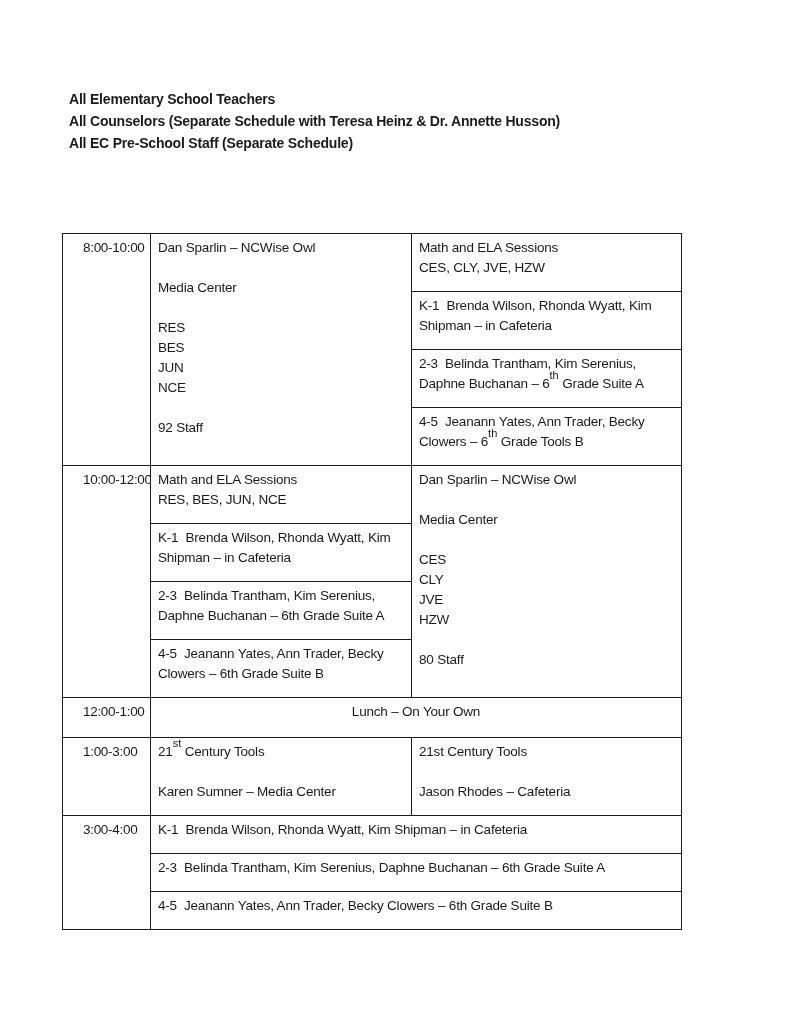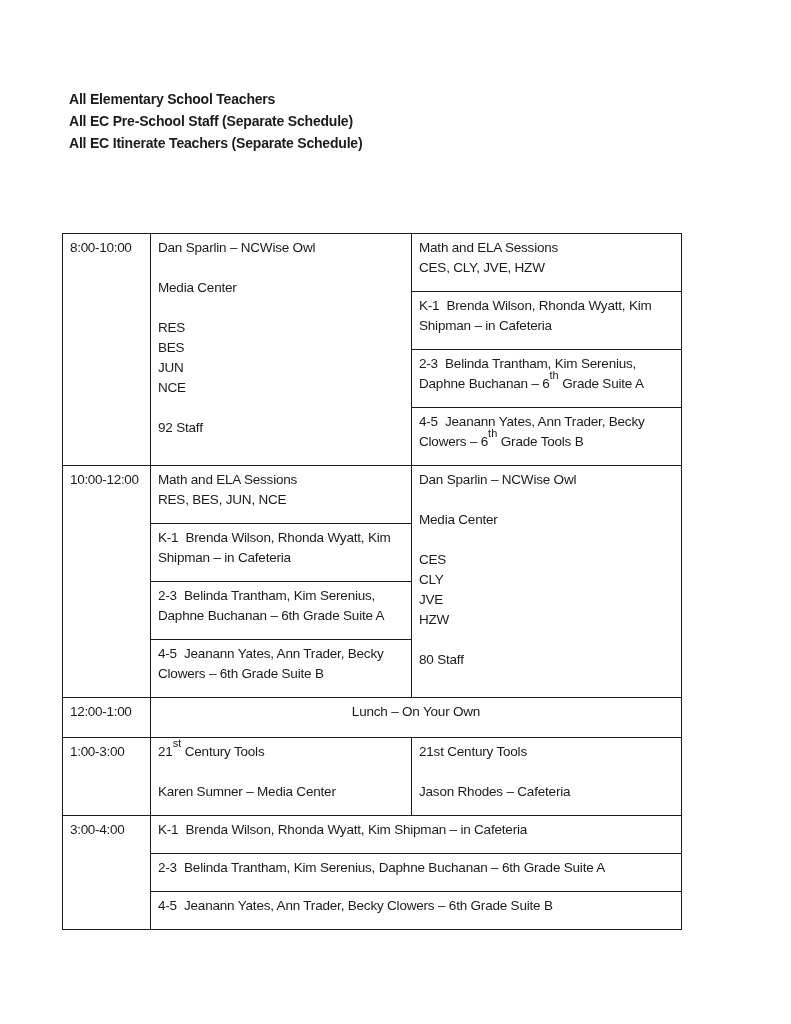--- a/index.html
+++ b/index.html
@@ -17,36 +17,36 @@
     position:absolute; left:62px; top:233px; width:619px;
     border-collapse:collapse; table-layout:fixed;
     font-size:13.5px; letter-spacing:-0.2px; color:#1b1b1b;
   }
   .schedule td {
     border:1px solid #1c1c1c; vertical-align:top;
     padding:4px 7px 2px 7px; overflow:hidden;
   }
   .line { line-height:20px; min-height:20px; white-space:pre; }
   .schedule sup { font-size:11px; line-height:0; position:relative; top:-4px; letter-spacing:0; }
-  td.time { letter-spacing:-0.3px; padding-left:7px; }
+  td.time { letter-spacing:-0.3px; padding-left:20px; }
   td.lunch { text-align:center; }
   td.h51 { height:51px; }
   td.h33 { height:33px; }
   td.h71 { height:71px; }
   td.h31 { height:31px;padding-left:7px; }
 </style>
 </head>
 <body>
 
 <div class="page">
 
   <div class="headers">
     <div class="hline">All Elementary School Teachers</div>
+    <div class="hline">All Counselors (Separate Schedule with Teresa Heinz &amp; Dr. Annette Husson)</div>
     <div class="hline">All EC Pre-School Staff (Separate Schedule)</div>
-    <div class="hline">All EC Itinerate Teachers (Separate Schedule)</div>
   </div>
 
   <table class="schedule">
     <colgroup>
       <col style="width:88px">
       <col style="width:261px">
       <col style="width:270px">
     </colgroup>
     <tbody>
 

